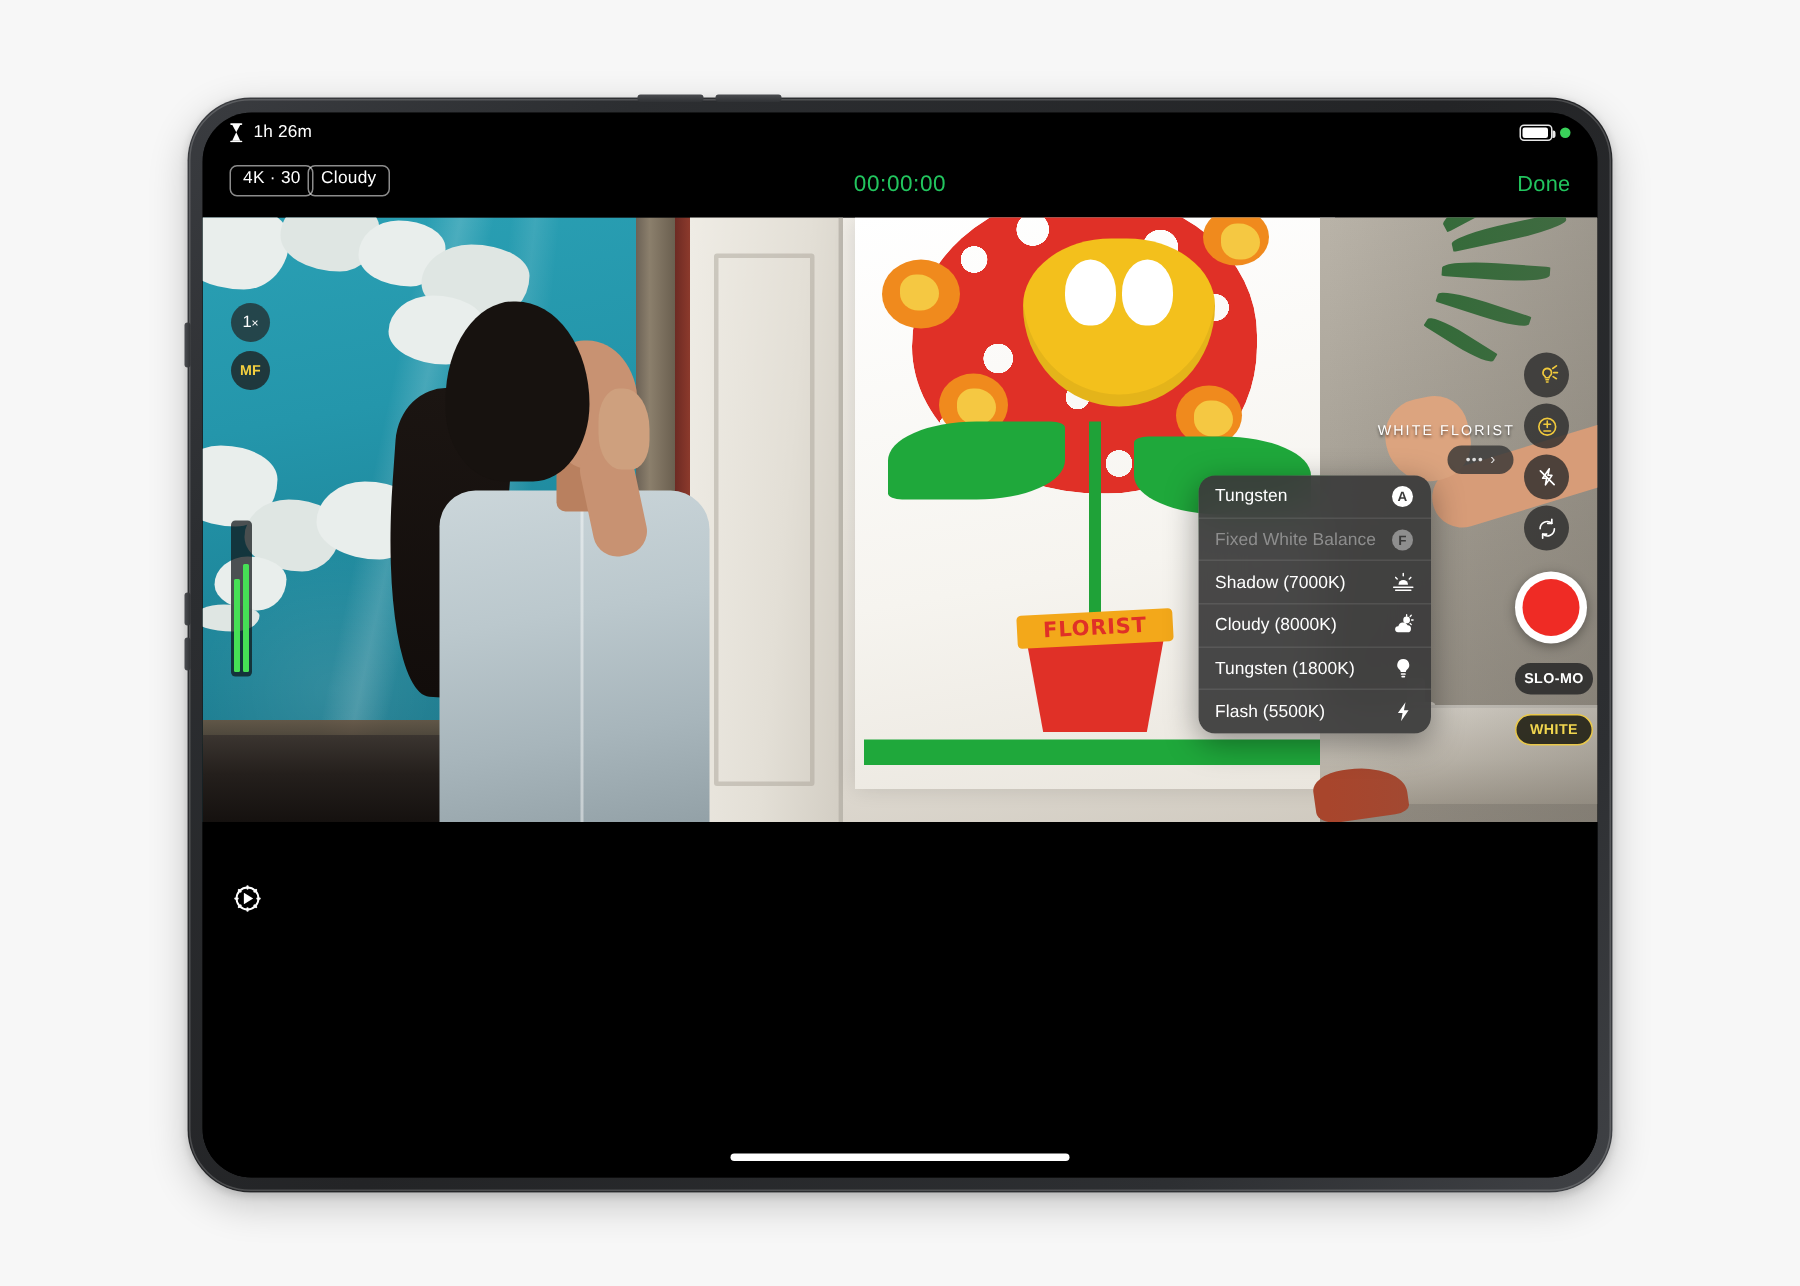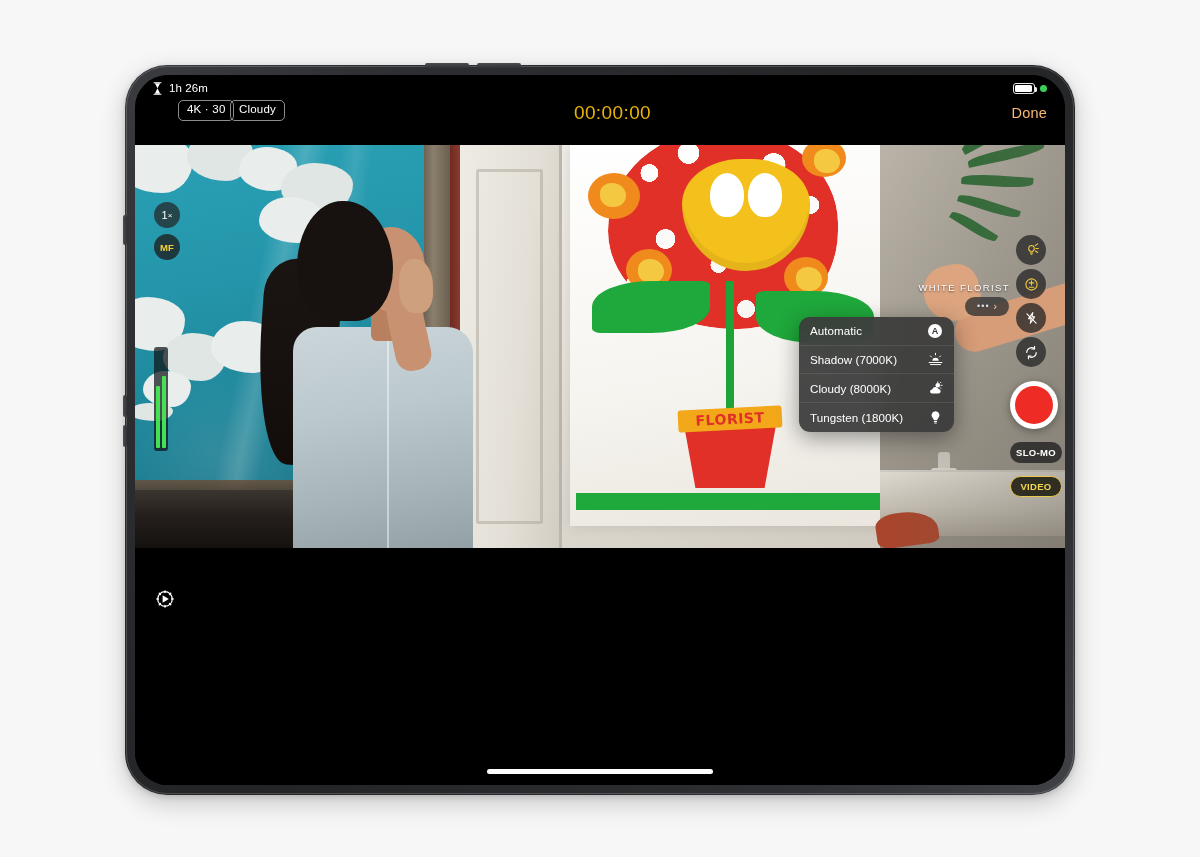--- a/index.html
+++ b/index.html
@@ -62,39 +62,39 @@
   .battery:after{
     content:""; position:absolute; right:-3.2px; top:3px;
     width:2px; height:5px; background:#e8e8e8; border-radius:0 1.5px 1.5px 0;
   }
   .battery i{ position:absolute; left:1px; top:1px; bottom:1px; width:17px;
               background:#fff; border-radius:1.5px; display:block; }
   .greendot{ width:7px; height:7px; border-radius:50%; background:#3ad15a; }
 
   
   #topbar{
-    position:absolute; left:0; right:0; top:16px; height:44px;margin-left:25px;
+    position:absolute; left:0; right:0; top:26px; height:44px;
   }
   .chip{
     position:absolute; top:9px;
     border:1px solid rgba(255,255,255,.55);
     border-radius:5px;
     padding:3px 8px 4px;
     font-size:11.5px; color:#fff; letter-spacing:.2px;
     background:transparent; line-height:1;
   }
   #chip-res{ left:18px; }
   #chip-codec{ left:70px; }
   #timecode{
     position:absolute; left:50%; top:50%; transform:translate(-50%,-50%);
-    font-size:19px; letter-spacing:.4px; color:#eab308;
+    font-size:15px; letter-spacing:.4px; color:#22c55e;
   }
   #done-btn{
     position:absolute; right:18px; top:50%; transform:translateY(-50%);
-    font-size:14.5px; color:#fdba74; letter-spacing:.2px;
+    font-size:14.5px; color:#22c55e; letter-spacing:.2px;
   }
 
   
   #viewfinder{
     position:absolute; left:0; right:0; top:70px; height:403px;
     overflow:hidden; background:#1c1c1c;
   }
 
   
   .teal-wall{
@@ -523,26 +523,32 @@
 
           <div id="wb-label">WHITE FLORIST</div>
           <div id="wb-pill">
             <span class="dots">•••</span>
             <span class="chev">›</span>
           </div>
 
           <div id="wb-menu">
 
             <div class="row">
-              <span>Automatic</span>
+              <span>Tungsten</span>
               <span class="ic">
                   <span class="badge-letter on">A</span>
                 </span>
             </div>
 
+            <div class="row disabled">
+              <span>Fixed White Balance</span>
+              <span class="ic">
+                  <span class="badge-letter off">F</span>
+                </span>
+            </div>
 
 
             <div class="row">
               <span>Shadow (7000K)</span>
               <span class="ic">
                 <svg viewBox="0 0 16 16" width="15" height="15">
                   <path d="M4.6 9.4a3.4 3.4 0 0 1 6.8 0z" fill="#fff"></path>
                   <g stroke="#fff" stroke-width="1.05" stroke-linecap="round">
                     <path d="M8 1.4v1.6M2.6 4.2l1.1 1.1M13.4 4.2l-1.1 1.1M1.2 11.2h13.6M2.6 13.4h10.8"></path>
                   </g>
@@ -568,20 +574,28 @@
               <span class="ic">
                 <svg viewBox="0 0 16 16" width="15" height="15">
                   <path d="M8 1.4a4.3 4.3 0 0 0-2.6 7.7c.5.4.8 1 .8 1.6h3.6c0-.6.3-1.2.8-1.6A4.3 4.3 0 0 0 8 1.4z" fill="#fff"></path>
                   <rect x="6.2" y="11.5" width="3.6" height="1.2" rx=".6" fill="#fff"></rect>
                   <rect x="6.6" y="13.3" width="2.8" height="1.2" rx=".6" fill="#fff"></rect>
                 </svg>
               </span>
             </div>
 
 
+            <div class="row">
+              <span>Flash (5500K)</span>
+              <span class="ic">
+                <svg viewBox="0 0 16 16" width="15" height="15">
+                  <path d="M9.6 1.2 4.2 8.9h3.3l-1.1 5.9 5.4-7.9H8.5z" fill="#fff"></path>
+                </svg>
+              </span>
+            </div>
           </div>
 
           <div id="rail">
 
             <div class="rail-btn">
               <svg viewBox="0 0 20 20" width="17" height="17">
                 <path d="M10 4.2a3.4 3.4 0 0 0-2 6.1c.4.3.6.8.6 1.3h2.8c0-.5.2-1 .6-1.3A3.4 3.4 0 0 0 10 4.2z" fill="none" stroke="#f0c93c" stroke-width="1.3"></path>
                 <rect x="8.4" y="12.6" width="3.2" height="1.1" rx=".5" fill="#f0c93c"></rect>
                 <rect x="8.8" y="14.3" width="2.4" height="1.1" rx=".5" fill="#f0c93c"></rect>
                 <g stroke="#f0c93c" stroke-width="1.3" stroke-linecap="round">
@@ -614,21 +628,21 @@
                 <path d="M13.6 2.6v3.2h-3.2" fill="none" stroke="#fff" stroke-width="1.3" stroke-linecap="round" stroke-linejoin="round"></path>
                 <path d="M6.4 17.4v-3.2h3.2" fill="none" stroke="#fff" stroke-width="1.3" stroke-linecap="round" stroke-linejoin="round"></path>
               </svg>
             </div>
 
             <div id="shutter">
                 <i></i>
               </div>
 
             <div class="mode-pill">SLO-MO</div>
-            <div class="mode-pill active">VIDEO</div>
+            <div class="mode-pill active">WHITE</div>
           </div>
         </div>
 
         <div id="bottombar">
           <div id="settings-btn">
             <svg viewBox="0 0 22 22" width="22" height="22">
               <g fill="none" stroke="#fff" stroke-width="1.25">
                 <circle cx="11" cy="11" r="7.3"></circle>
               </g>
               <g stroke="#fff" stroke-width="1.5" stroke-linecap="round">

